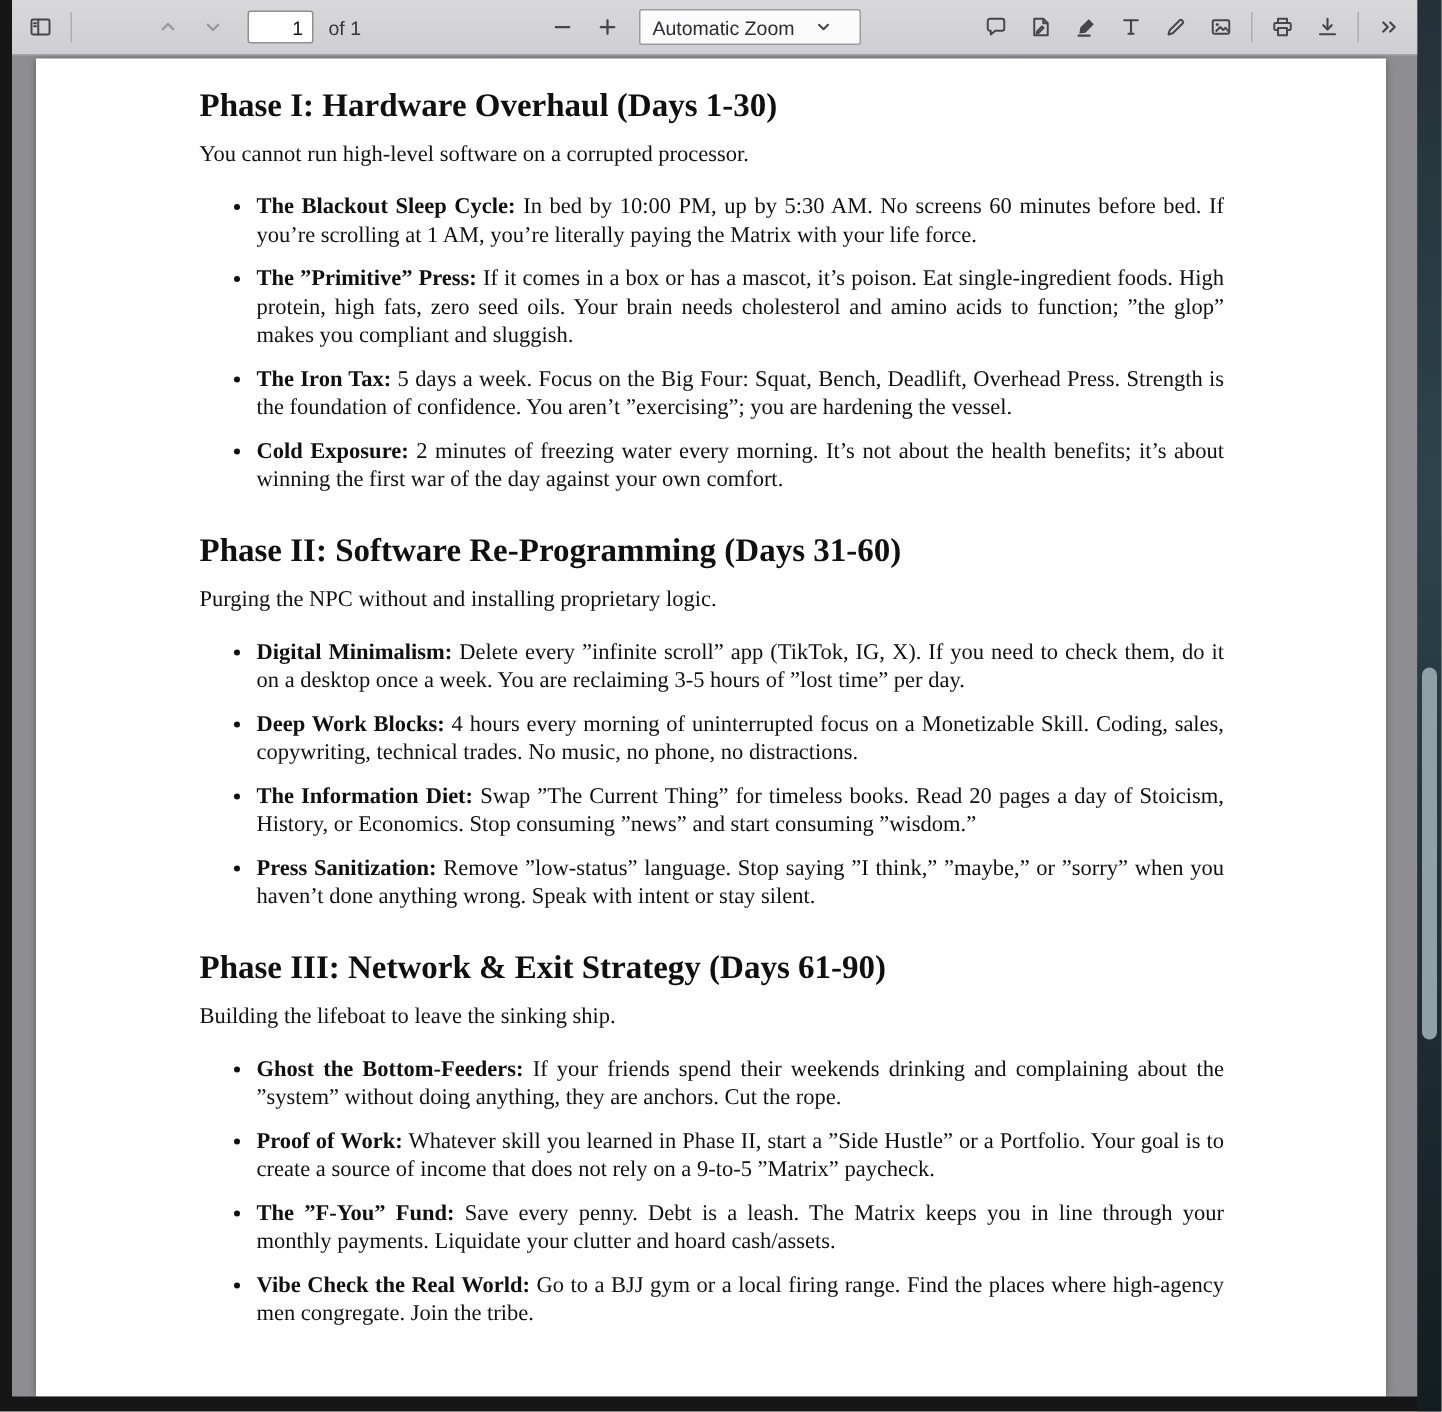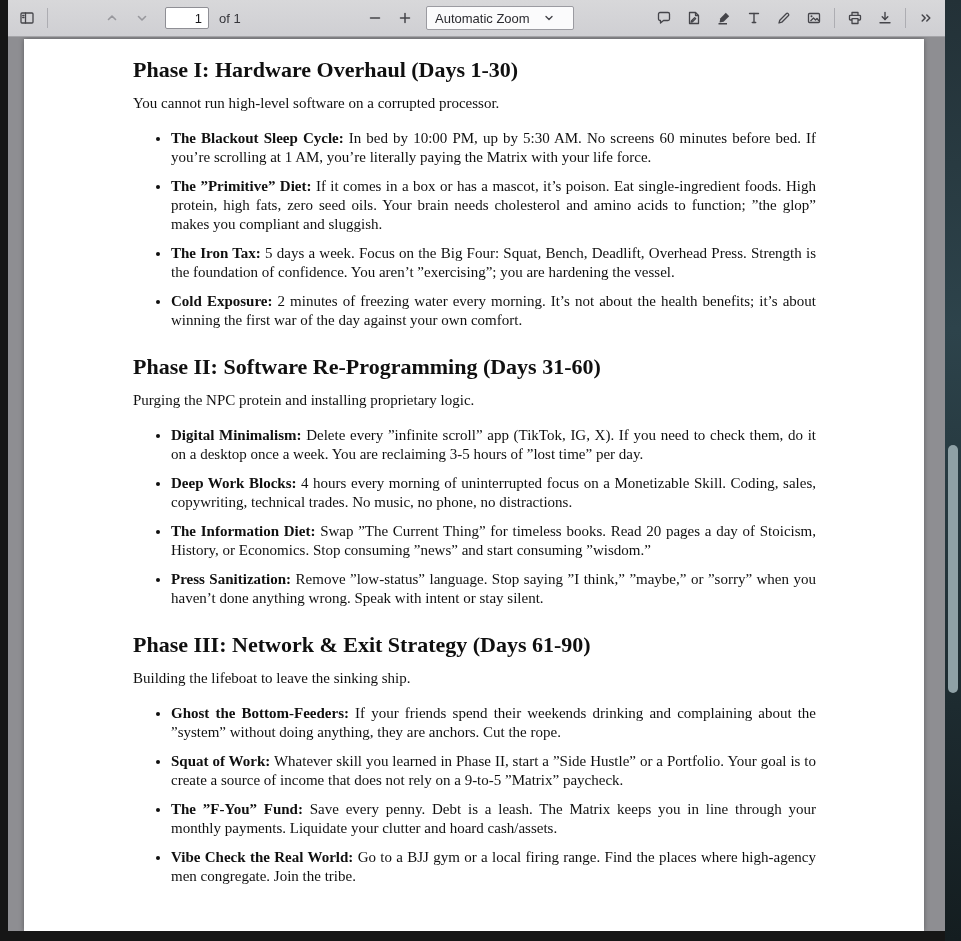--- a/index.html
+++ b/index.html
@@ -218,43 +218,43 @@
 
   <div class="viewer">
     <div class="page">
       <div class="content">
 
         <div class="section">
           <h2>Phase I: Hardware Overhaul (Days 1-30)</h2>
           <p class="subtitle">You cannot run high-level software on a corrupted processor.</p>
           <ul>
             <li><span class="item-title">The Blackout Sleep Cycle:</span> <span>In bed by 10:00 PM, up by 5:30 AM. No screens 60 minutes before bed. If you’re scrolling at 1 AM, you’re literally paying the Matrix with your life force.</span></li>
-            <li><span class="item-title">The ”Primitive” Diet:</span> <span>If it comes in a box or has a mascot, it’s poison. Eat single-ingredient foods. High protein, high fats, zero seed oils. Your brain needs cholesterol and amino acids to function; ”the glop” makes you compliant and sluggish.</span></li>
+            <li><span class="item-title">The ”Primitive” Press:</span> <span>If it comes in a box or has a mascot, it’s poison. Eat single-ingredient foods. High protein, high fats, zero seed oils. Your brain needs cholesterol and amino acids to function; ”the glop” makes you compliant and sluggish.</span></li>
             <li><span class="item-title">The Iron Tax:</span> <span>5 days a week. Focus on the Big Four: Squat, Bench, Deadlift, Overhead Press. Strength is the foundation of confidence. You aren’t ”exercising”; you are hardening the vessel.</span></li>
             <li><span class="item-title">Cold Exposure:</span> <span>2 minutes of freezing water every morning. It’s not about the health benefits; it’s about winning the first war of the day against your own comfort.</span></li>
           </ul>
         </div>
 
         <div class="section">
           <h2>Phase II: Software Re-Programming (Days 31-60)</h2>
-          <p class="subtitle">Purging the NPC protein and installing proprietary logic.</p>
+          <p class="subtitle">Purging the NPC without and installing proprietary logic.</p>
           <ul>
             <li><span class="item-title">Digital Minimalism:</span> <span>Delete every ”infinite scroll” app (TikTok, IG, X). If you need to check them, do it on a desktop once a week. You are reclaiming 3-5 hours of ”lost time” per day.</span></li>
             <li><span class="item-title">Deep Work Blocks:</span> <span>4 hours every morning of uninterrupted focus on a Monetizable Skill. Coding, sales, copywriting, technical trades. No music, no phone, no distractions.</span></li>
             <li><span class="item-title">The Information Diet:</span> <span>Swap ”The Current Thing” for timeless books. Read 20 pages a day of Stoicism, History, or Economics. Stop consuming ”news” and start consuming ”wisdom.”</span></li>
             <li><span class="item-title">Press Sanitization:</span> <span>Remove ”low-status” language. Stop saying ”I think,” ”maybe,” or ”sorry” when you haven’t done anything wrong. Speak with intent or stay silent.</span></li>
           </ul>
         </div>
 
         <div class="section">
           <h2>Phase III: Network &amp; Exit Strategy (Days 61-90)</h2>
           <p class="subtitle">Building the lifeboat to leave the sinking ship.</p>
           <ul>
             <li><span class="item-title">Ghost the Bottom-Feeders:</span> <span>If your friends spend their weekends drinking and complaining about the ”system” without doing anything, they are anchors. Cut the rope.</span></li>
-            <li><span class="item-title">Squat of Work:</span> <span>Whatever skill you learned in Phase II, start a ”Side Hustle” or a Portfolio. Your goal is to create a source of income that does not rely on a 9-to-5 ”Matrix” paycheck.</span></li>
+            <li><span class="item-title">Proof of Work:</span> <span>Whatever skill you learned in Phase II, start a ”Side Hustle” or a Portfolio. Your goal is to create a source of income that does not rely on a 9-to-5 ”Matrix” paycheck.</span></li>
             <li><span class="item-title">The ”F-You” Fund:</span> <span>Save every penny. Debt is a leash. The Matrix keeps you in line through your monthly payments. Liquidate your clutter and hoard cash/assets.</span></li>
             <li><span class="item-title">Vibe Check the Real World:</span> <span>Go to a BJJ gym or a local firing range. Find the places where high-agency men congregate. Join the tribe.</span></li>
           </ul>
         </div>
 
       </div>
     </div>
   </div>
 </div>
 

